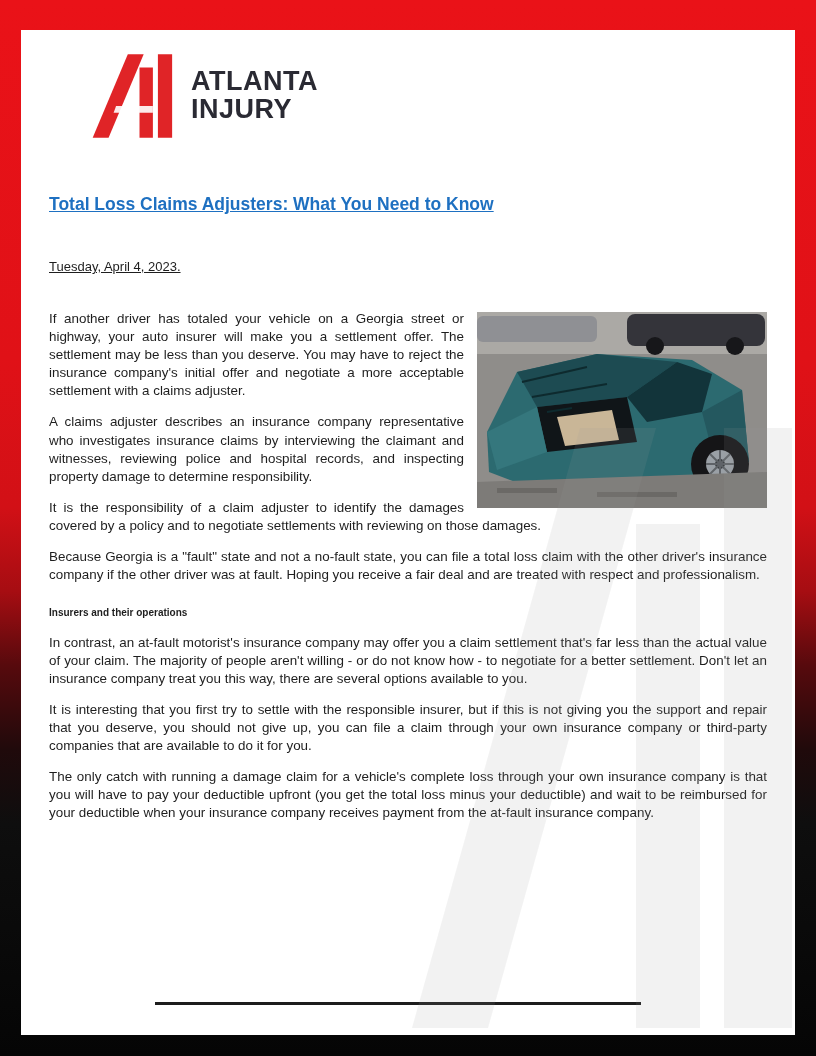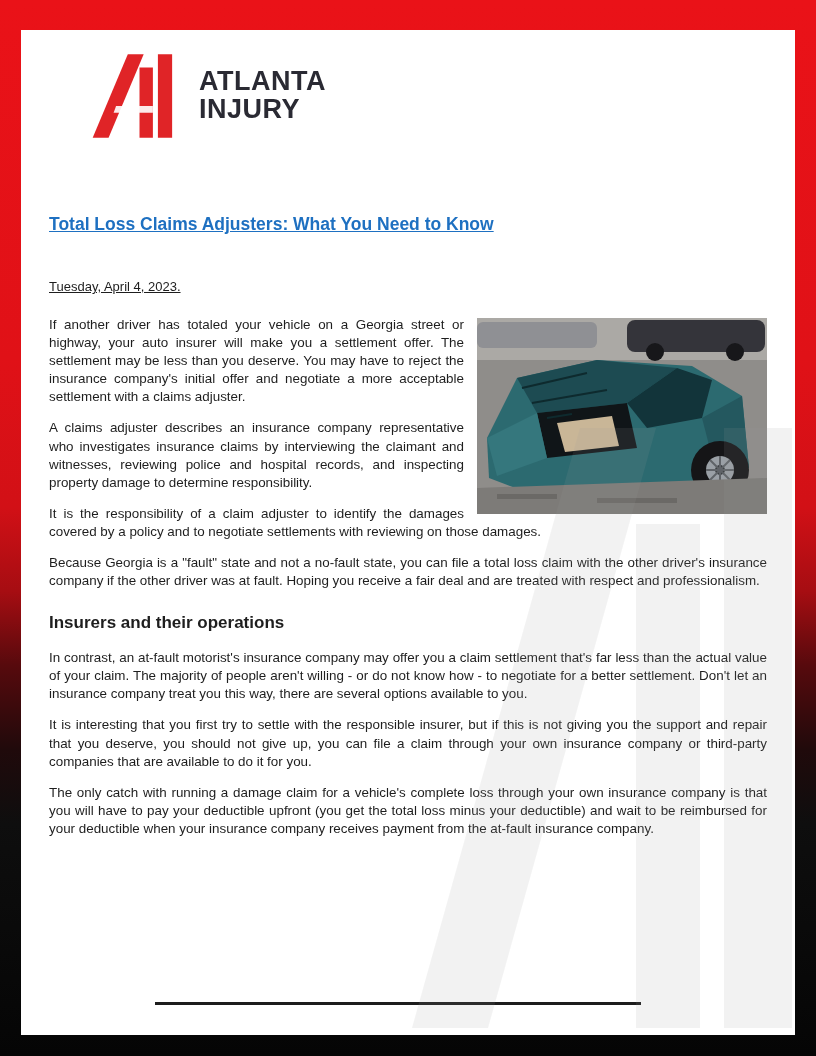--- a/index.html
+++ b/index.html
@@ -13,43 +13,43 @@
     overflow:hidden;
   }
   .watermark {
     position:absolute; right:-28px; top:428px; width:440px; height:600px;
     z-index:3; pointer-events:none; opacity:0.12;
   }
   .card {
     position:absolute; left:21px; top:30px; right:21px; bottom:21px;
     background:#ffffff; z-index:2; padding:14px 28px 0; overflow:hidden;
   }
-  .logo-row { display:flex; align-items:center; gap:16px; margin-left:42px; height:104px; }
+  .logo-row { display:flex; align-items:center; gap:8px; margin-left:42px; height:104px; }
   .logo-mark { width:92px; height:96px; flex:0 0 auto; }
   .logo-text {
     font-weight:bold; font-size:27px; line-height:1.02;
     letter-spacing:0.5px; color:#2a2a33;
   }
   .article-title {
-    margin-top:66px; font-size:17.5px; font-weight:bold;
+    margin-top:46px; font-size:17.5px; font-weight:bold;
     color:#1e70c1; text-decoration:underline;
   }
   .article-date {
     margin-top:44px; font-size:13px; color:#1e1e1e; text-decoration:underline;
   }
   .content {
-    margin-top:22px; font-size:13.4px; line-height:1.35;
+    margin-top:36px; font-size:13.4px; line-height:1.35;
     color:#1e1e1e; text-align:justify;
   }
   .content p { margin-bottom:13px; }
   .photo {
     float:right; width:290px; height:196px; margin:2px 0 8px 13px;
     display:block;
   }
-  .section-heading { font-weight:bold; margin:22px 0 14px; font-size:17px; color:#1e1e1e; }
+  .section-heading { font-weight:bold; margin:22px 0 14px; font-size:10px; color:#1e1e1e; }
   .footer-rule {
     position:absolute; bottom:30px; left:134px; width:486px; height:3px;
     background:#1d1d1d;
   }
 </style>
 </head>
 <body>
 
 <div class="card">
 

